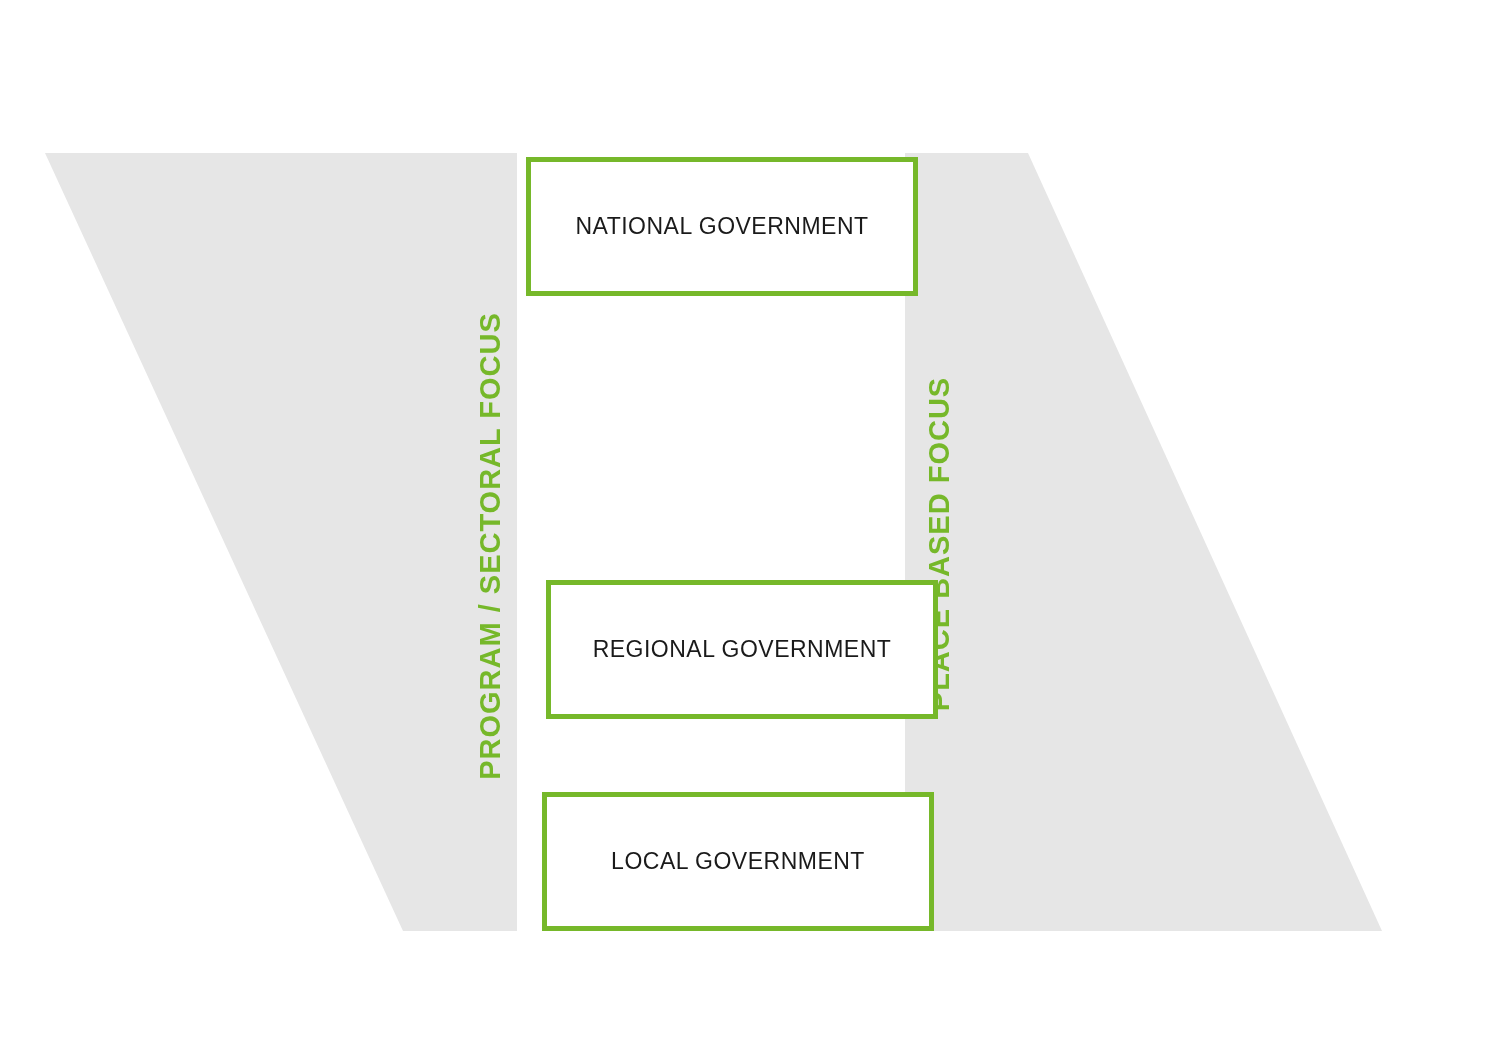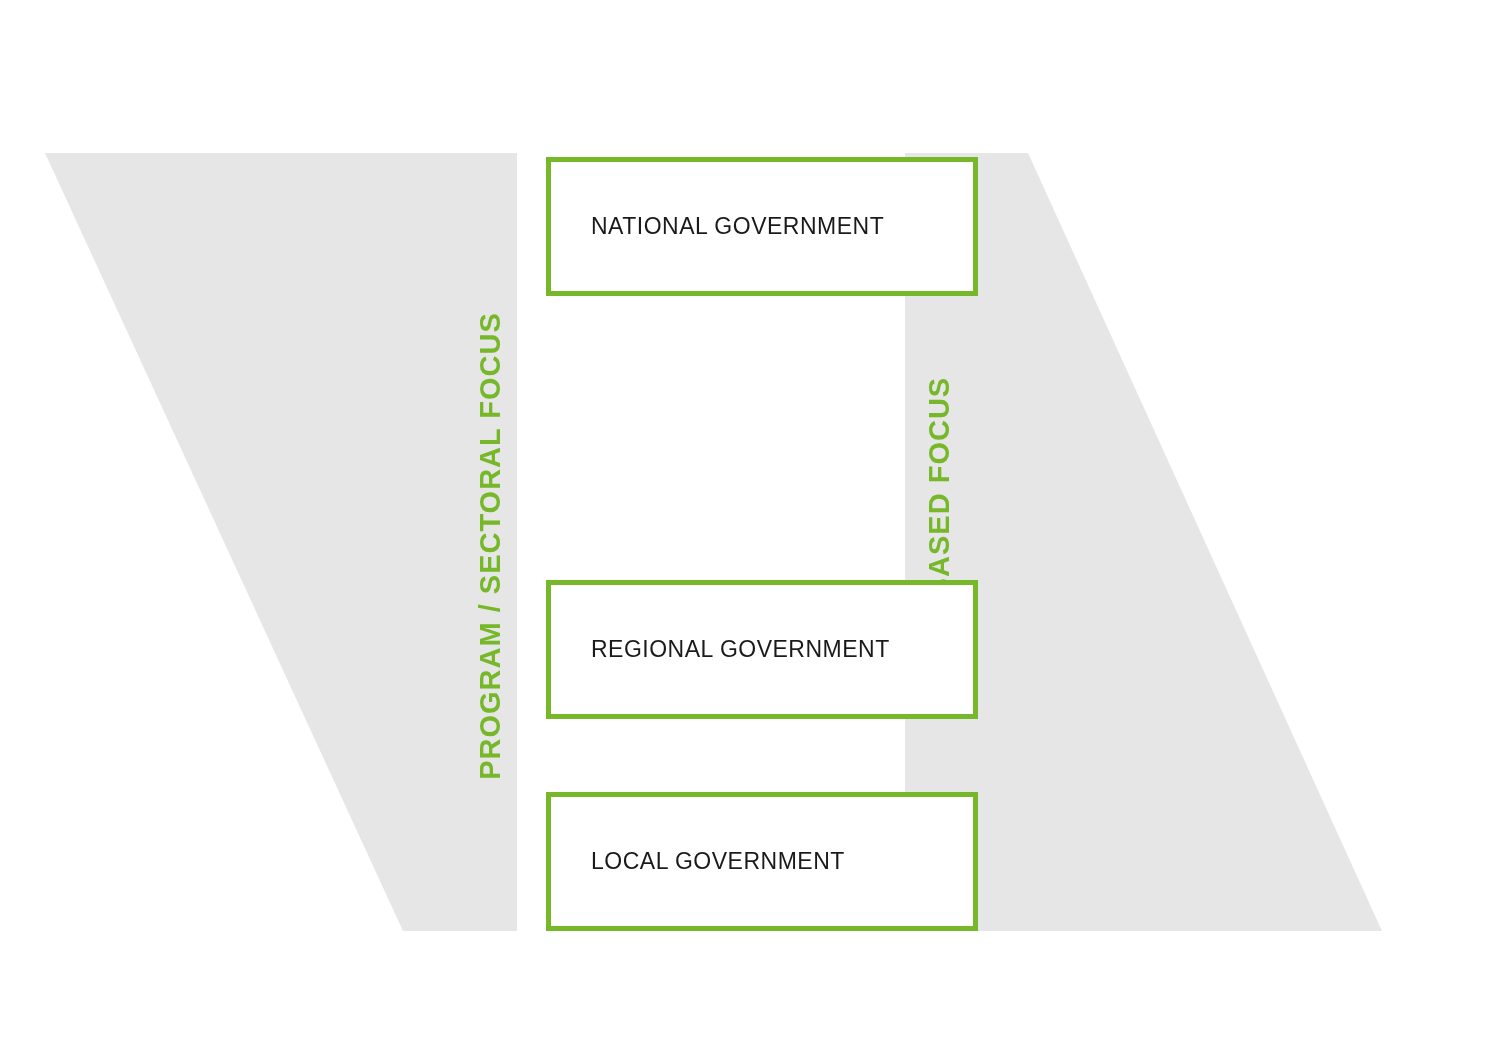--- a/index.html
+++ b/index.html
@@ -15,40 +15,39 @@
     background: #ffffff;
     overflow: hidden;
   }
   .bg-svg {
     position: absolute;
     left: 0;
     top: 0;
   }
   .gov-box {
     position: absolute;
-    left: 546px;
+    left: 526px;
     width: 382px;            
     height: 129px;           
     background: #ffffff;
     border: 5px solid #76B82A;
     display: flex;
     align-items: center;
-    justify-content: flex-start;
-    padding-left: 40px;
+    justify-content: center;
   }
   .gov-box .label {
     color: #1A1A1A;
     font-size: 23px;
     letter-spacing: 0.5px;
     white-space: nowrap;
   }
   .box-1 { top: 157px; }
   .box-2 { top: 369px; }
-  .box-3 { top: 580px; }
-  .box-4 { top: 792px; }
+  .box-3 { top: 580px; margin-left: 20px; }
+  .box-4 { top: 792px; margin-left: 16px; }
   .vlabel {
     position: absolute;
     white-space: nowrap;
     color: #76B82A;
     font-weight: bold;
     font-size: 29px;
     letter-spacing: 1px;
     transform: translate(-50%, -50%) rotate(-90deg);
   }
   .vlabel-left  { left: 490px; top: 546px; }

